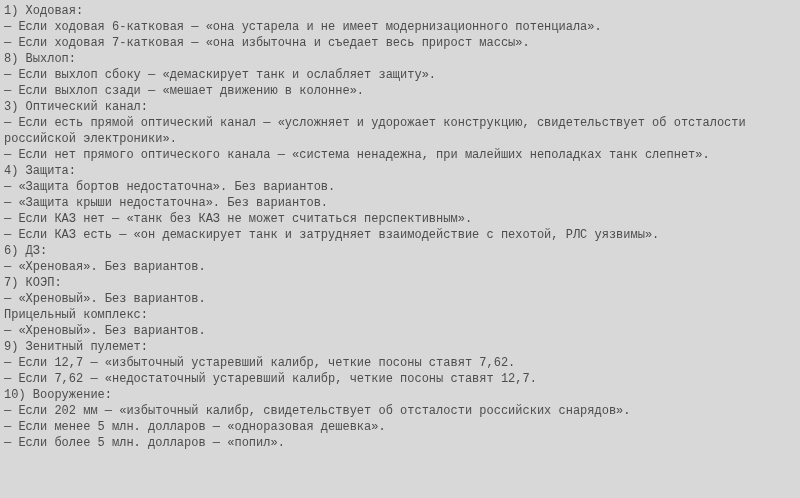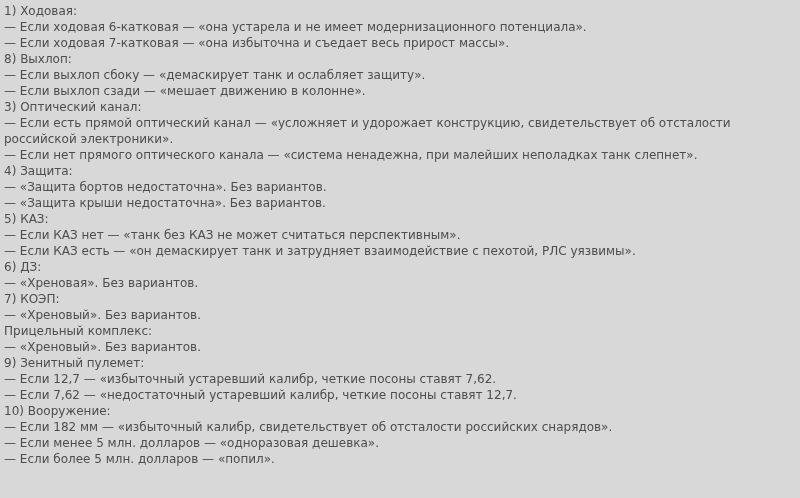--- a/index.html
+++ b/index.html
@@ -15,48 +15,48 @@
   }
   .doc {
     padding: 3px 4px;
     color: #4d4d4d;
     font-size: 12px;
     line-height: 16px;
   }
   .line {
     white-space: pre;
     height: 16px;
+    font-family: Liberation Mono, monospace;
   }
 </style>
 </head>
 <body>
 
 <div class="doc">
     <div class="line">1) Ходовая:</div>
     <div class="line">— Если ходовая 6-катковая — «она устарела и не имеет модернизационного потенциала».</div>
     <div class="line">— Если ходовая 7-катковая — «она избыточна и съедает весь прирост массы».</div>
     <div class="line">8) Выхлоп:</div>
     <div class="line">— Если выхлоп сбоку — «демаскирует танк и ослабляет защиту».</div>
     <div class="line">— Если выхлоп сзади — «мешает движению в колонне».</div>
     <div class="line">3) Оптический канал:</div>
     <div class="line">— Если есть прямой оптический канал — «усложняет и удорожает конструкцию, свидетельствует об отсталости</div>
     <div class="line">российской электроники».</div>
     <div class="line">— Если нет прямого оптического канала — «система ненадежна, при малейших неполадках танк слепнет».</div>
     <div class="line">4) Защита:</div>
     <div class="line">— «Защита бортов недостаточна». Без вариантов.</div>
     <div class="line">— «Защита крыши недостаточна». Без вариантов.</div>
-    <div class="line">5) КАЗ:</div>
     <div class="line">— Если КАЗ нет — «танк без КАЗ не может считаться перспективным».</div>
     <div class="line">— Если КАЗ есть — «он демаскирует танк и затрудняет взаимодействие с пехотой, РЛС уязвимы».</div>
     <div class="line">6) ДЗ:</div>
     <div class="line">— «Хреновая». Без вариантов.</div>
     <div class="line">7) КОЭП:</div>
     <div class="line">— «Хреновый». Без вариантов.</div>
     <div class="line">Прицельный комплекс:</div>
     <div class="line">— «Хреновый». Без вариантов.</div>
     <div class="line">9) Зенитный пулемет:</div>
     <div class="line">— Если 12,7 — «избыточный устаревший калибр, четкие посоны ставят 7,62.</div>
     <div class="line">— Если 7,62 — «недостаточный устаревший калибр, четкие посоны ставят 12,7.</div>
     <div class="line">10) Вооружение:</div>
-    <div class="line">— Если 182 мм — «избыточный калибр, свидетельствует об отсталости российских снарядов».</div>
+    <div class="line">— Если 202 мм — «избыточный калибр, свидетельствует об отсталости российских снарядов».</div>
     <div class="line">— Если менее 5 млн. долларов — «одноразовая дешевка».</div>
     <div class="line">— Если более 5 млн. долларов — «попил».</div>
   </div>
 
 </body></html>

